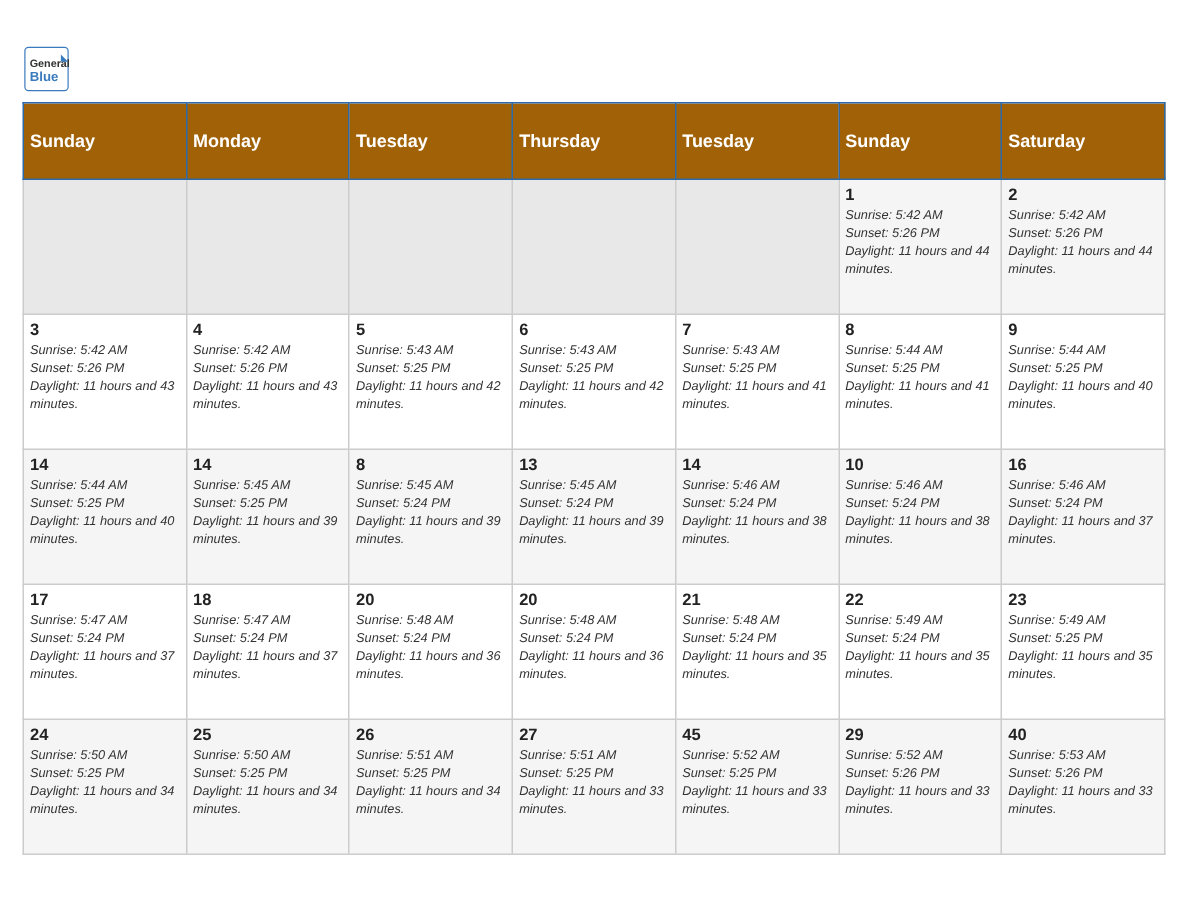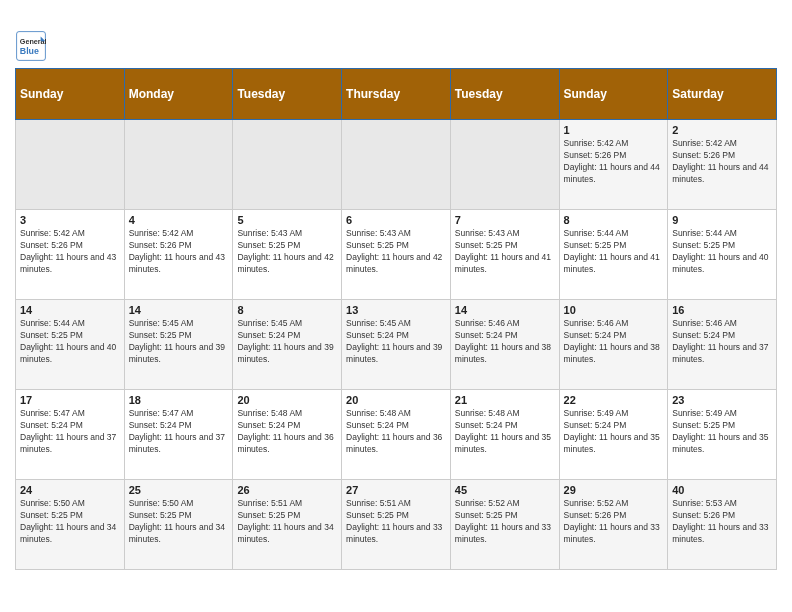--- a/index.html
+++ b/index.html
@@ -78,20 +78,21 @@
       font-size: 11px;
       font-weight: bold;
       color: #222;
       display: block;
       margin-bottom: 2px;
     }
     .day-info {
       font-size: 8.5px;
       color: #333;
       line-height: 1.4;
+      font-style: italic;
     }
     .empty-cell {
       background: #e8e8e8 !important;
     }
   </style>
 </head>
 <body>
 
 <div class="header">
   <div class="logo">

